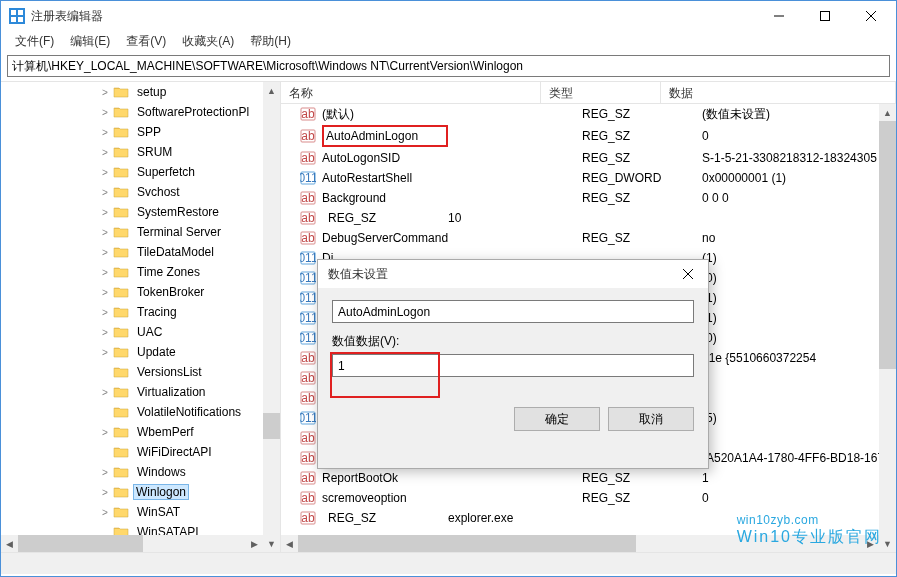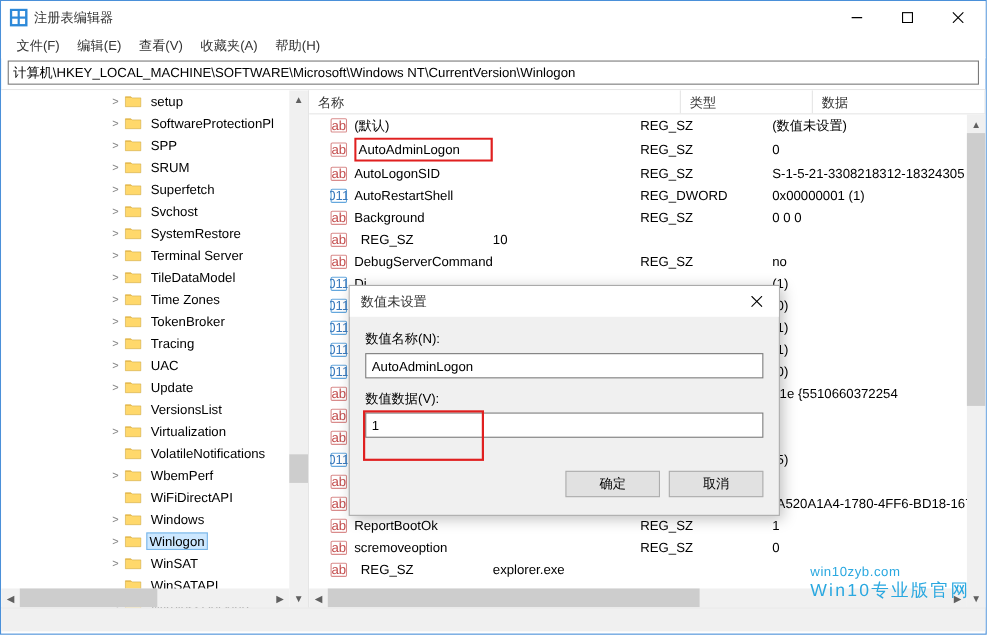--- a/index.html
+++ b/index.html
@@ -19,21 +19,21 @@
 .tree-row { display: flex; align-items: center; height: 20px; padding-left: 98px; white-space: nowrap; color: #000; }
 .tree-row .expander { width: 12px; text-align: center; color: #888; font-size: 10px; }
 .tree-row .folder-icon { width: 16px; height: 14px; margin: 0 4px 0 2px; display: inline-flex; }
 .tree-row .folder-icon svg { width: 16px; height: 14px; }
 .tree-row.selected { }
 .tree-row.selected .label-wrap { background: #cde8ff; border: 1px solid #7ab6e8; padding: 0 2px; }
 .tree-row .label-wrap { padding: 0 3px; border: 1px solid transparent; }
 .listpane { flex: 1; overflow: hidden; position: relative; background: #fff; }
 .listheader { display: flex; height: 22px; border-bottom: 1px solid #e5e5e5; color: #333; }
 .listheader .col { padding: 3px 8px; border-right: 1px solid #e5e5e5; }
-.col.name { width: 338px; font-family: Liberation Serif, serif; }
+.col.name { width: 260px; font-family: Liberation Serif, serif; }
 .col.type { width: 120px; }
 .col.data { flex: 1; }
 .listbody { position: relative; height: calc(100% - 22px); overflow: hidden; }
 .row { display: flex; align-items: center; height: 20px; color: #000; white-space: nowrap; padding-left: 13px; }
 .row .icon-cell { width: 20px; display: flex; align-items: center; justify-content: center; margin-left: 4px; margin-right: 4px; }
 .row .val-icon { width: 16px; height: 16px; }
 .row .name-cell { width: 254px; overflow: hidden; text-overflow: ellipsis; }
 .row .type-cell { width: 120px; padding-left:6px;}
 .row .data-cell { flex: 1; overflow: hidden; text-overflow: ellipsis; padding-left:6px;}
 .row.highlighted .name-wrap { border: 2px solid #e02020; padding: 0 28px 0 2px; display: inline-block; height: 22px; line-height: 18px; position: relative; top: 0; }
@@ -625,21 +625,20 @@
   <div class="dlg-title">
     <span class="t">数值未设置</span>
     <span class="dlg-close">
         <svg width="10" height="10">
           <line x1="0" y1="0" x2="10" y2="10" stroke="#000" stroke-width="1"></line>
           <line x1="10" y1="0" x2="0" y2="10" stroke="#000" stroke-width="1"></line>
         </svg>
       </span>
   </div>
   <div class="dlg-body">
-    <label>数值名称(N):</label>
     <input class="inp" readonly="" value="AutoAdminLogon" style="">
     <label>数值数据(V):</label>
     <div class="data-wrap">
       <input class="inp" value="1" style="">
       <div class="red-box"></div>
     </div>
     <div class="btns">
       <div class="btn">确定</div>
       <div class="btn">取消</div>
     </div>

